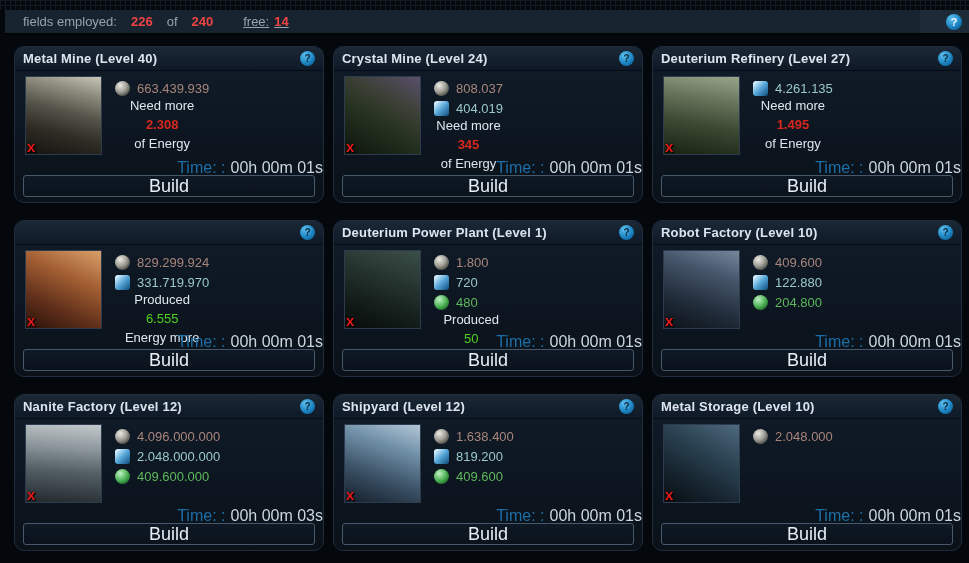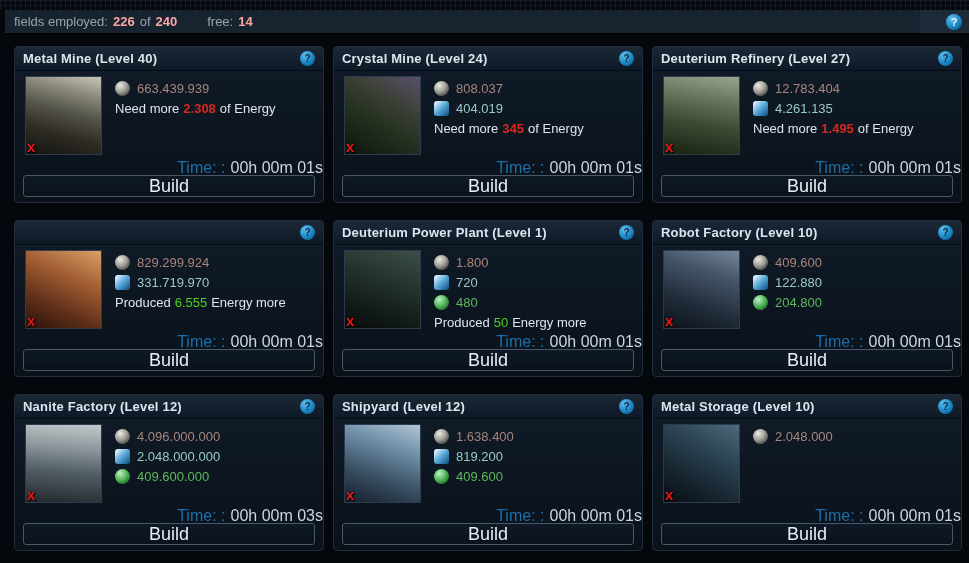--- a/index.html
+++ b/index.html
@@ -6,56 +6,56 @@
   body{width:969px;height:563px;overflow:hidden;font-family:"Liberation Sans",sans-serif;position:relative;}
 
   
   .top-strip{height:10px;width:969px;background-color:#05080c;
     background-image:linear-gradient(#121a22 1px,transparent 1px),linear-gradient(90deg,#121a22 1px,transparent 1px);
     background-size:5px 5px;}
 
   
   .status-bar{margin-left:5px;height:23px;background:#172430;border-bottom:2px solid #020508;
     display:flex;align-items:center;color:#97a3ae;font-size:13px;position:relative;}
-  .status-bar .txt{padding-left:9px;display:flex;align-items:center;gap:5px;}
-  .status-bar b{color:#fca5a5;font-weight:bold;}
-  .status-free{margin-left:30px;display:flex;gap:5px;}
+  .status-bar .txt{display:flex;align-items:center;gap:14px;margin-left:18px;}
+  .status-bar b{color:#ef4444;font-weight:bold;}
+  .status-free{margin-left:30px;display:flex;gap:5px;text-decoration:underline;}
   .status-help-zone{position:absolute;right:0;top:0;height:100%;width:49px;background:#1d2a37;
     display:flex;align-items:center;justify-content:flex-end;padding-right:7px;box-sizing:border-box;}
   .help{width:16px;height:16px;border-radius:50%;flex:0 0 auto;
     background:radial-gradient(circle at 35% 28%,#5fc0ef,#1b84c2 55%,#0e5c92 90%);
     color:#eaf6ff;font-size:11px;font-weight:bold;text-align:center;line-height:16px;cursor:pointer;}
   .card .help{width:15px;height:15px;line-height:15px;font-size:10px;color:#0b2940;}
 
   
   .grid{padding:11px 0 0 14px;display:grid;grid-template-columns:repeat(3,310px);
     column-gap:9px;row-gap:17px;}
 
-  .card{width:310px;height:157px;box-sizing:border-box;border:1px solid #1f2d3d;border-radius:4px;
+  .card{width:310px;height:157px;box-sizing:border-box;border:1px solid #1f2d3d;border-radius:10px;
     background:linear-gradient(#101c29,#0a1119);display:flex;flex-direction:column;overflow:hidden;}
   .card-header{height:23px;flex:0 0 23px;background:linear-gradient(#1b2836,#0e1927);
     border-bottom:1px solid #060c13;display:flex;align-items:center;padding:0 8px;}
   .card-title{color:#dce5ee;font-size:13px;font-weight:bold;letter-spacing:.2px;}
   .card-header .help{margin-left:auto;}
 
   .card-body{display:flex;margin:5px 8px 0 10px;height:81px;flex:0 0 81px;}
   .thumb{width:75px;height:77px;flex:0 0 75px;border:1px solid #2c3c4e;position:relative;cursor:pointer;}
   .xmark{position:absolute;left:1px;bottom:1px;color:#e51a1a;font-size:15px;font-weight:bold;
     line-height:13px;text-shadow:0 0 2px #000,1px 1px 1px #000;}
   .info{margin-left:13px;padding-top:2px;font-size:13px;}
   .res-row{height:20px;display:flex;align-items:center;gap:7px;}
   .res-icon{width:15px;height:15px;border-radius:50%;flex:0 0 15px;}
   .metal-icon{background:radial-gradient(circle at 35% 30%,#eceae2,#a0a098 45%,#54544e 75%,#23231f);}
   .crystal-icon{border-radius:3px;background:linear-gradient(135deg,#d8f1ff 10%,#57a6d8 50%,#1b5e8e 90%);
     box-shadow:inset 0 0 2px #0a3least;}
   .deuterium-icon{background:radial-gradient(circle at 35% 30%,#bdf2c3,#43a94b 55%,#1c5a24 85%,#0c2a10);}
   .val-metal{color:#a8857b;}
   .val-crystal{color:#9ac8cb;}
   .val-deuterium{color:#5cb85c;}
-  .energy-row{height:20px;display:flex;align-items:center;gap:4px;color:#dde6ee;}
+  .energy-row{height:20px;display:flex;align-items:center;gap:4px;color:#dde6ee;flex-direction:column;}
   .energy-val.deficit{color:#d8281e;font-weight:bold;}
   .energy-val.surplus{color:#4fd01e;}
 
   .time-row{margin:2px 0 0 10px;height:16px;font-size:16px;color:#ccd6e0;display:flex;gap:5px;justify-content:flex-end;}
   .time-label{color:#1d6fa8;}
 
   .build-btn{margin:3px 8px 6px 8px;margin-top:auto;height:22px;flex:0 0 22px;box-sizing:border-box;
     border:1px solid #47586a;border-radius:3px;background:linear-gradient(#0e1925,#0a121c);
     color:#e8eef5;font-size:18px;display:flex;align-items:center;justify-content:center;cursor:pointer;}
 
@@ -156,24 +156,20 @@
     <div class="card-header">
       <span class="card-title">Deuterium Refinery (Level 27)</span>
       <span class="help">?</span>
     </div>
     <div class="card-body">
       <div class="thumb art-deuterium-refinery">
         <span class="xmark">x</span>
       </div>
       <div class="info">
           <div class="res-row">
-            <span class="res-icon metal-icon"></span>
-            <span class="val-metal">12.783.404</span>
-          </div>
-          <div class="res-row">
             <span class="res-icon crystal-icon"></span>
             <span class="val-crystal">4.261.135</span>
           </div>
           <div class="energy-row">
             <span>Need more</span>
             <span class="energy-val deficit">1.495</span>
             <span>of Energy</span>
           </div>
         </div>
     </div>

